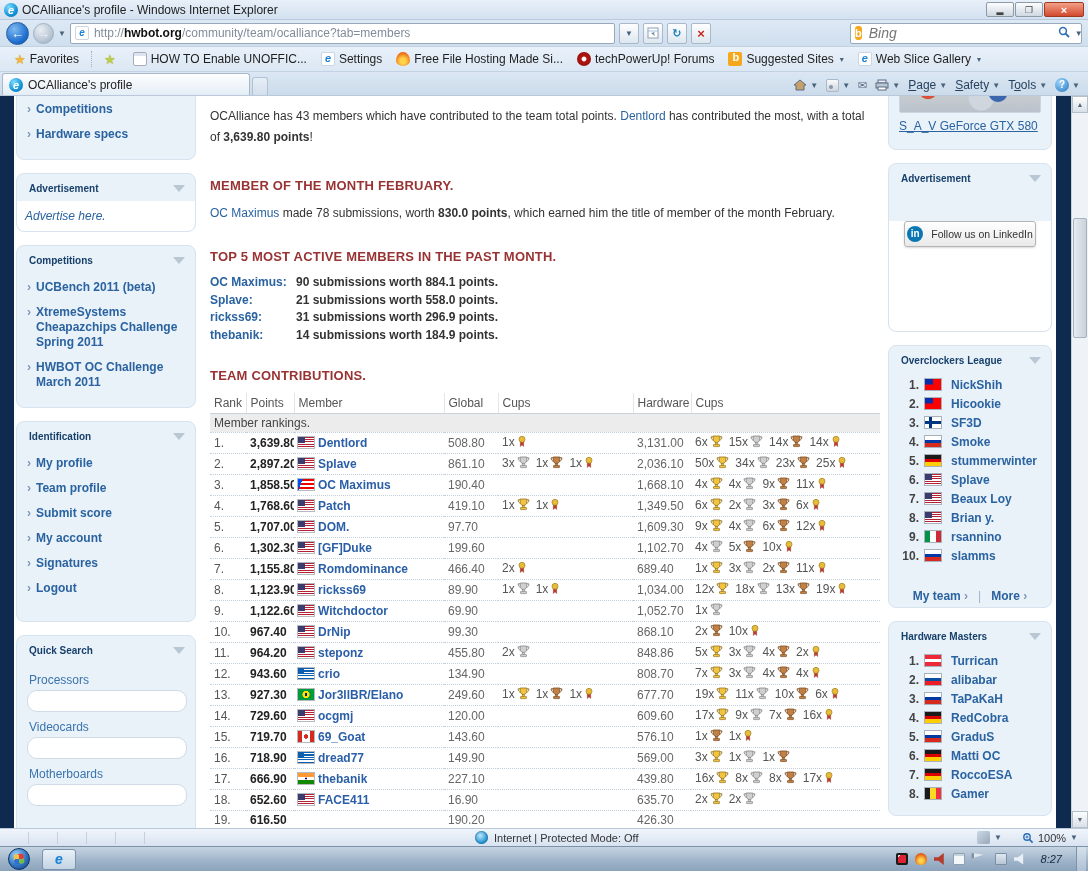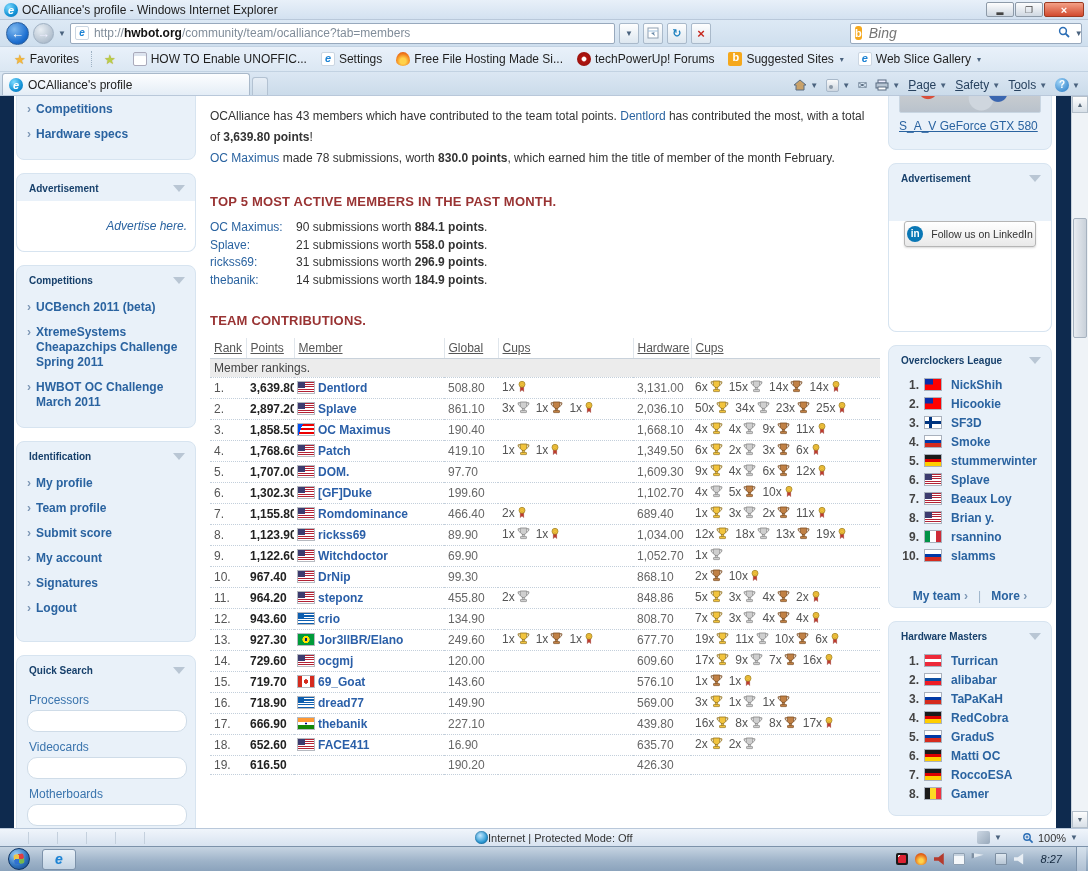--- a/index.html
+++ b/index.html
@@ -80,37 +80,37 @@
   .rightcol{width:164px;flex:none;margin-left:auto;margin-right:4px;}
 
   
   .panel{background:#e9f1f9;border:1px solid #d7e4f0;border-radius:8px;margin-top:13px;position:relative;}
   .panel-h{display:flex;align-items:center;justify-content:space-between;padding:9px 10px 7px 12px;}
   .panel-h .pt{font-weight:bold;color:#17406b;font-size:10px;}
   .collapse{width:0;height:0;border-left:6px solid transparent;border-right:6px solid transparent;border-top:7px solid #b9c6d4;}
   .panel-b{padding:2px 8px 12px 10px;}
   .s-link{display:flex;gap:5px;padding:5px 0;color:#2a63a0;font-weight:bold;line-height:1.25;}
   .s-link .arr{color:#7d97b5;flex:none;}
-  .whitebody{background:#fff;border-radius:0 0 8px 8px;padding:18px 8px;text-align:right;}
+  .whitebody{background:#fff;border-radius:0 0 8px 8px;padding:8px 8px;text-align:left;}
   .advlink{color:#2a63a0;font-style:italic;}
   .qs-label{color:#3a74ad;padding:8px 0 3px 2px;}
   .qs-input{width:160px;height:22px;border:1px solid #cfdce8;border-radius:10px;background:#fff;font-family:inherit;padding:0 8px;}
 
   
   .intro{line-height:1.75;color:#333;max-width:660px;}
   .intro a,.bodytext a{color:#2a63a0;text-decoration:none;}
   .redhead{color:#993333;font-weight:bold;font-size:13px;letter-spacing:.2px;margin:26px 0 10px;}
   .bodytext{line-height:1.7;color:#333;}
   .top5{margin-top:4px;line-height:1.45;}
-  .t5row{display:flex;}
+  .t5row{display:flex;font-weight:bold;}
   .t5name{width:86px;flex:none;color:#2a63a0;}
   .contribtable{border-collapse:collapse;table-layout:fixed;width:670px;margin-top:10px;}
   .contribtable col.c-rank{width:36px}.contribtable col.c-points{width:48px}.contribtable col.c-member{width:150px}
   .contribtable col.c-global{width:54px}.contribtable col.c-cups{width:135px}.contribtable col.c-hw{width:58px}.contribtable col.c-cups2{width:189px}
-  .contribtable th{text-align:left;font-weight:normal;color:#555;border-bottom:1px solid #c9d2db;border-left:1px solid #e0e6ec;padding:3px 4px;text-decoration:underline;}
+  .contribtable th{text-align:left;font-weight:normal;color:#555;border-bottom:1px solid #c9d2db;border-left:1px solid #e0e6ec;padding:3px 4px;}
   .contribtable th:first-child{border-left:0;}
   .subhdr td{background:#ececec;color:#444;padding:2px 4px;border-bottom:1px solid #d5d5d5;}
   .contribtable td{padding:2px 4px;border-bottom:1px dotted #c3cfdb;white-space:nowrap;overflow:hidden;height:15px;}
   td.rank{color:#555;}
   td.points{font-weight:bold;color:#222;}
   td.member a{color:#2a5fa8;font-weight:bold;text-decoration:none;}
   td.num{color:#666;}
   .cupcount{color:#555;margin:0 2px 0 6px;}
   .cupcount:first-child{margin-left:0;}
   .cupicon{display:inline-block;vertical-align:-2px;}
@@ -141,21 +141,21 @@
 
   
   .vscroll{position:absolute;right:0;top:0;width:17px;height:732px;background:#eff3f7;border-left:1px solid #c8d2dc;}
   .varrow{height:17px;background:linear-gradient(#fdfdfd,#d8e0e8);border:1px solid #b4bfca;display:flex;align-items:center;justify-content:center;font-size:7px;color:#5a6a7a;}
   .varrow.down{position:absolute;bottom:0;left:0;right:0;}
   .vthumb{position:absolute;left:1px;right:1px;top:122px;height:120px;background:linear-gradient(90deg,#e8ecf1,#c9d1da);border:1px solid #a6b2bf;border-radius:2px;}
 
   
   .statusbar{height:18px;background:linear-gradient(#f0f5fb,#d8e3f0);border-top:1px solid #b9c8da;display:flex;align-items:center;font-size:11px;color:#333;}
   .sseg{width:1px;height:12px;border-left:1px solid #c4d0dd;margin-left:28px;}
-  .szone{display:flex;align-items:center;gap:0;margin-left:330px;}
+  .szone{display:flex;align-items:center;gap:6px;margin-left:330px;}
   .globe{width:13px;height:13px;border-radius:50%;background:radial-gradient(circle at 40% 35%,#bfe6ff,#2d9ad4 60%,#1a6fa8);box-shadow:inset 0 0 2px #0a4e7d;}
   .sright{margin-left:auto;display:flex;align-items:center;gap:8px;padding-right:4px;}
   .szoombtn{display:flex;align-items:center;gap:4px;padding:1px 6px;}
   .shieldico{width:13px;height:13px;border-radius:2px;background:linear-gradient(135deg,#cdd8e4,#98a9bb);}
 
   
   .taskbar{height:25px;background:linear-gradient(#c6d4e2,#9db2c8 60%,#8ba3bc);border-top:1px solid #7c92aa;display:flex;align-items:center;padding:0 2px;}
   .orb{width:22px;height:22px;border-radius:50%;margin:0 8px 0 6px;background:radial-gradient(circle at 35% 30%,#9fd0f5,#2f74c0 55%,#123f7d);border:1px solid #0e3363;position:relative;}
   .orb::before{content:"";position:absolute;left:5px;top:5px;width:10px;height:10px;
     background:conic-gradient(#e4393b 0 90deg,#7cbb45 0 180deg,#2e6fd0 0 270deg,#f5c63d 0);border-radius:2px;transform:rotate(-8deg);opacity:.95;}
@@ -401,20 +401,21 @@
               </div>
               <div class="panel-b"><div class="qs-label">Processors</div><input class="qs-input" style=""><div class="qs-label">Videocards</div><input class="qs-input" style=""><div class="qs-label">Motherboards</div><input class="qs-input" style=""></div>
             </div>
           </div>
 
           <div class="maincol">
             <p class="intro" style="margin:2px 0 0;">
               <span>OCAlliance has 43 members which have contributed to the team total points. </span><a href="#">Dentlord</a><span> has contributed the most, with a total of </span><b>3,639.80 points</b><span>!</span>
             </p>
 
+            <div class="redhead" style="margin-top:30px;">MEMBER OF THE MONTH FEBRUARY.</div>
             <p class="bodytext" style="margin:0;">
               <a href="#">OC Maximus</a><span> made 78 submissions, worth </span><b>830.0 points</b><span>, which earned him the title of member of the month February.</span>
             </p>
 
             <div class="redhead">TOP 5 MOST ACTIVE MEMBERS IN THE PAST MONTH.</div>
             <div class="top5">
                 <div class="t5row">
                   <span class="t5name">OC Maximus:</span>
                   <span>90 submissions worth <b>884.1 points</b>.</span>
                 </div>

